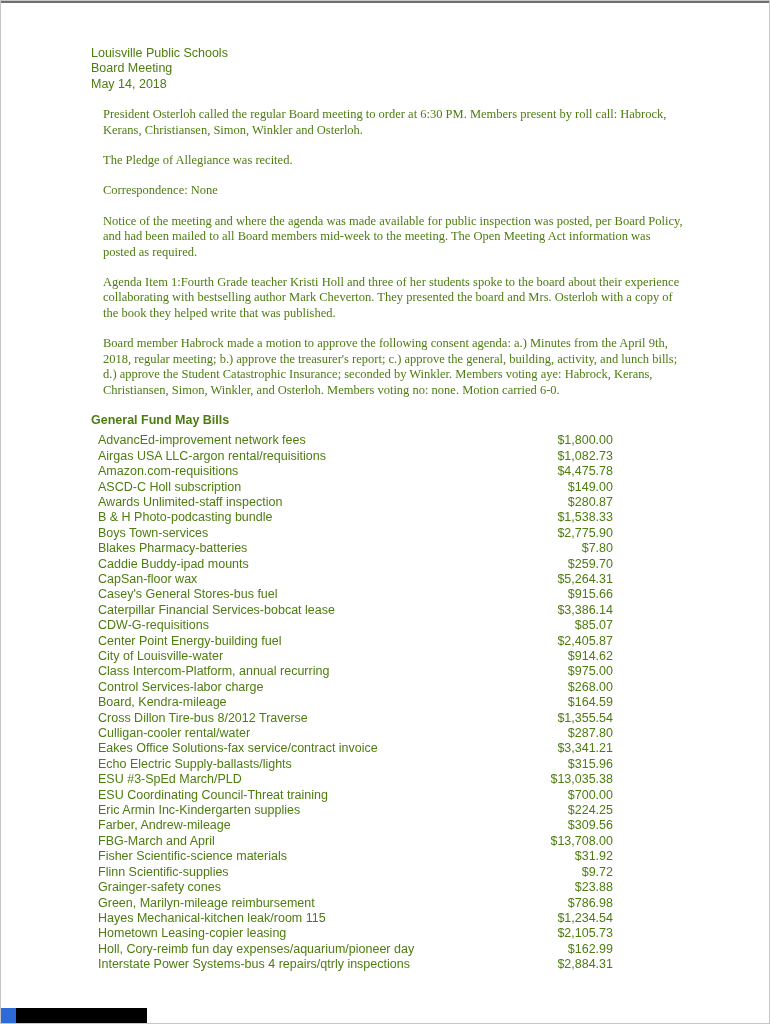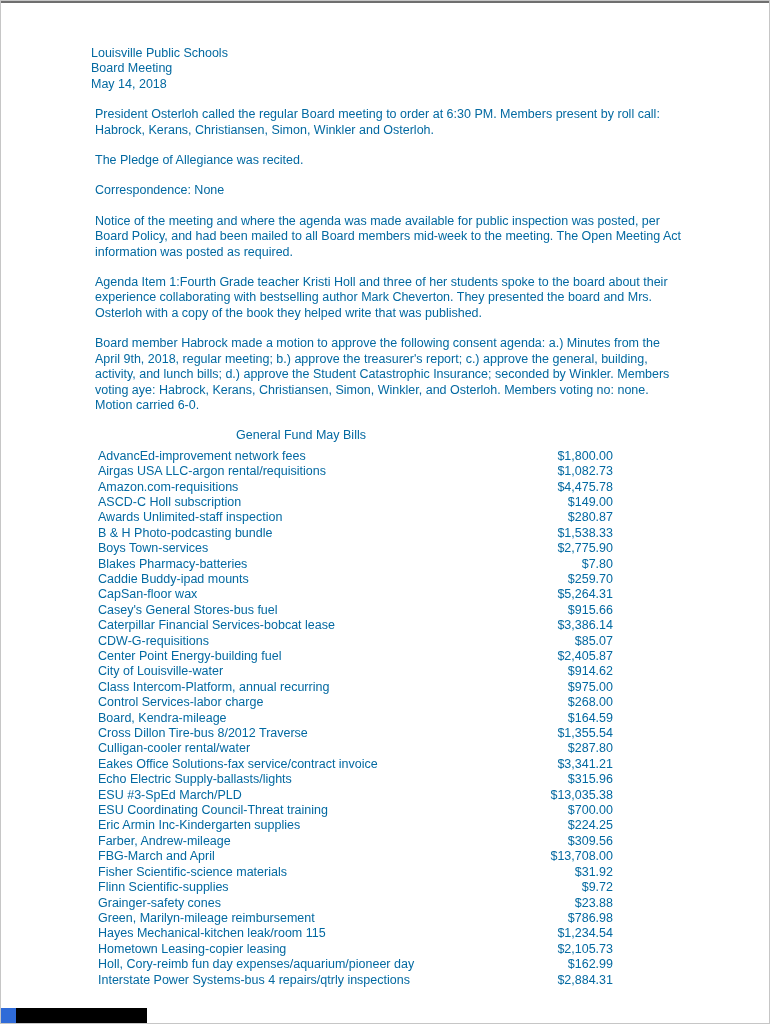--- a/index.html
+++ b/index.html
@@ -9,47 +9,47 @@
   }
   .page {
     position: relative;
     width: 770px;
     height: 1024px;
     background: #ffffff;
     border: 1px solid #c6c6c6;
     box-sizing: border-box;
     overflow: hidden;
     font-family: "Liberation Sans", sans-serif;
-    color: #0369a1;
+    color: #4d7c0f;
   }
   .page-top-edge {
     position: absolute;
     top: 0; left: 0;
     width: 100%;
     height: 2px;
     background: #6f6f6f;
   }
   .content {
     position: absolute;
     left: 90px;
     top: 45px;
     width: 592px;
     font-size: 12.5px;
     line-height: 15.4px;
   }
   .header-block {
     margin: 0 0 15px 0;
   }
   .content p {
-    margin: 0 0 15px 4px;
+    margin: 0 0 15px 12px;
+    font-family: Liberation Serif, serif;
   }
   .bills-title {
-    font-weight: normal;
+    font-weight: bold;
     width: 420px;
-    text-align: center;
     margin: 0 0 5px 0;
   }
   .bills-list {
     width: 522px;
   }
   .bill-row {
     display: flex;
     justify-content: space-between;
     align-items: flex-start;
     padding-left: 7px;

